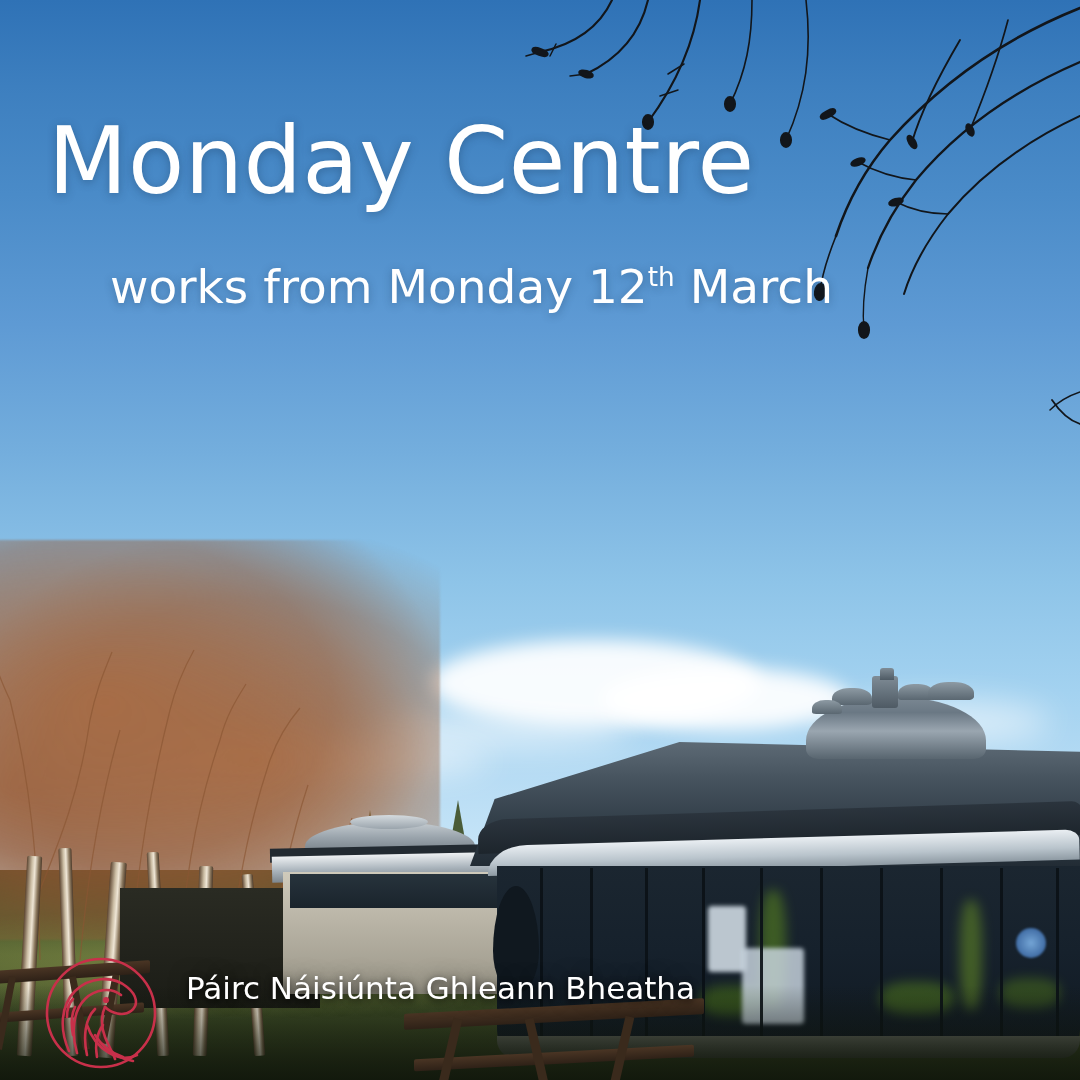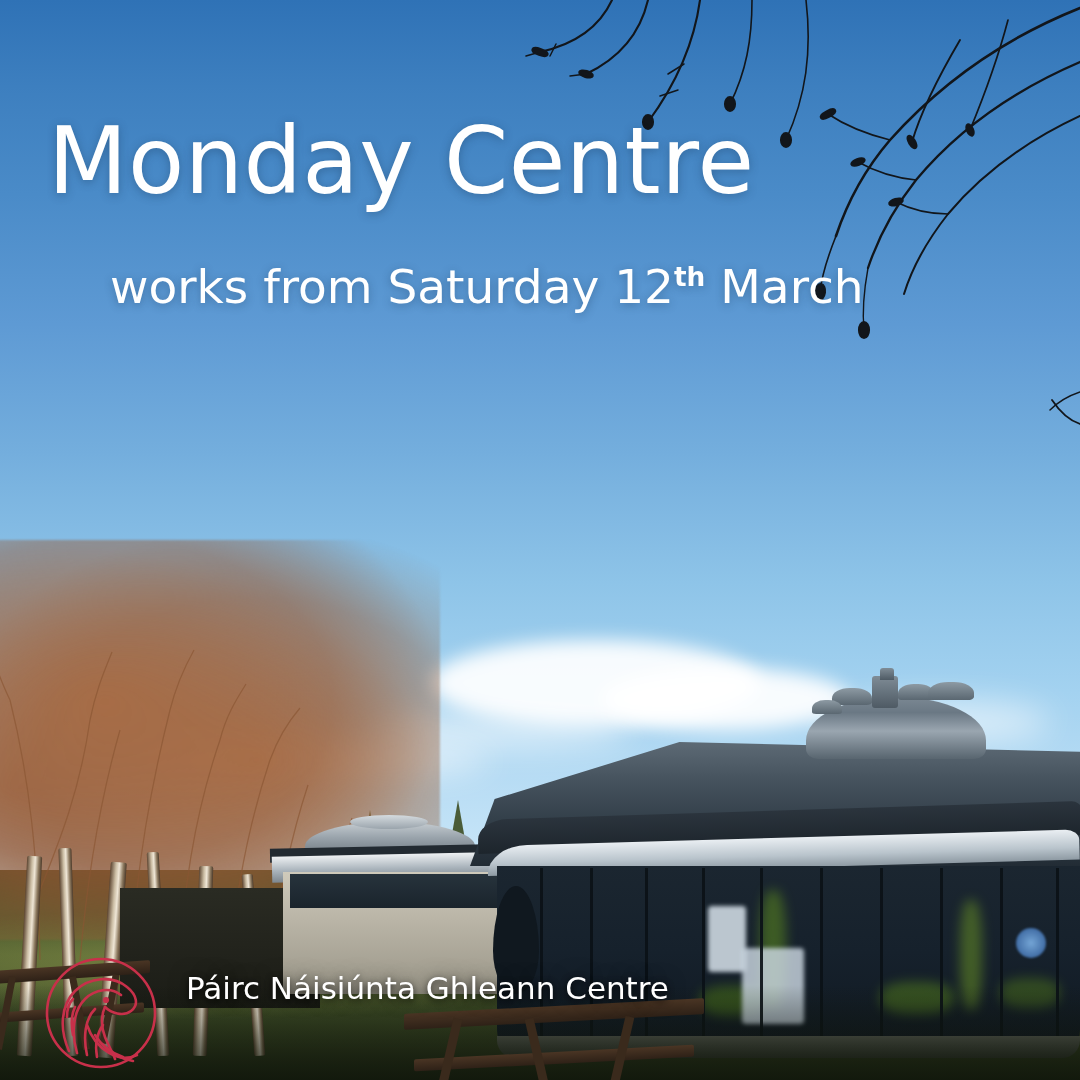--- a/index.html
+++ b/index.html
@@ -144,21 +144,21 @@
     letter-spacing:.5px;
     text-shadow:0 2px 10px rgba(20,50,80,.35);
     white-space:nowrap;
   }
   .subtitle{
     position:absolute;left:110px;top:258px;
     font-size:47px;line-height:1.22;color:#ffffff;font-weight:400;
     text-shadow:0 2px 8px rgba(20,50,80,.35);
     white-space:nowrap;
   }
-  .subtitle sup{font-size:.56em;vertical-align:super;line-height:0;font-weight:bold;}
+  .subtitle sup{font-size:.56em;vertical-align:super;line-height:0;}
 
   .brand{
     position:absolute;left:186px;top:968px;
     font-size:31px;line-height:1.3;color:#ffffff;font-weight:400;
     text-shadow:0 2px 7px rgba(0,0,0,.75), 0 0 18px rgba(0,0,0,.5);
     white-space:nowrap;
   }
   .logo{position:absolute;left:43px;top:955px;width:116px;height:116px;}
 </style>
 </head>
@@ -347,20 +347,20 @@
       <path d="M60,90 C68,98 78,104 90,106"></path>
       <path d="M24,62 C24,54 26,48 30,44"></path>
       <path d="M30,80 C28,70 28,60 32,52"></path>
     </g>
     <circle cx="63" cy="45" r="3.1" fill="#c8304a"></circle>
   </svg>
 
   <div class="title">Monday Centre</div>
 
   <div class="subtitle">
-    <div><span>works from Saturday 12</span><sup>th</sup><span> March</span></div>
+    <div><span>works from Monday 12</span><sup>th</sup><span> March</span></div>
   </div>
 
   <div class="brand">
-    <div>Páirc Náisiúnta Ghleann Centre</div>
+    <div>Páirc Náisiúnta Ghleann Bheatha</div>
   </div>
 
 </div>
 
 </body></html>

